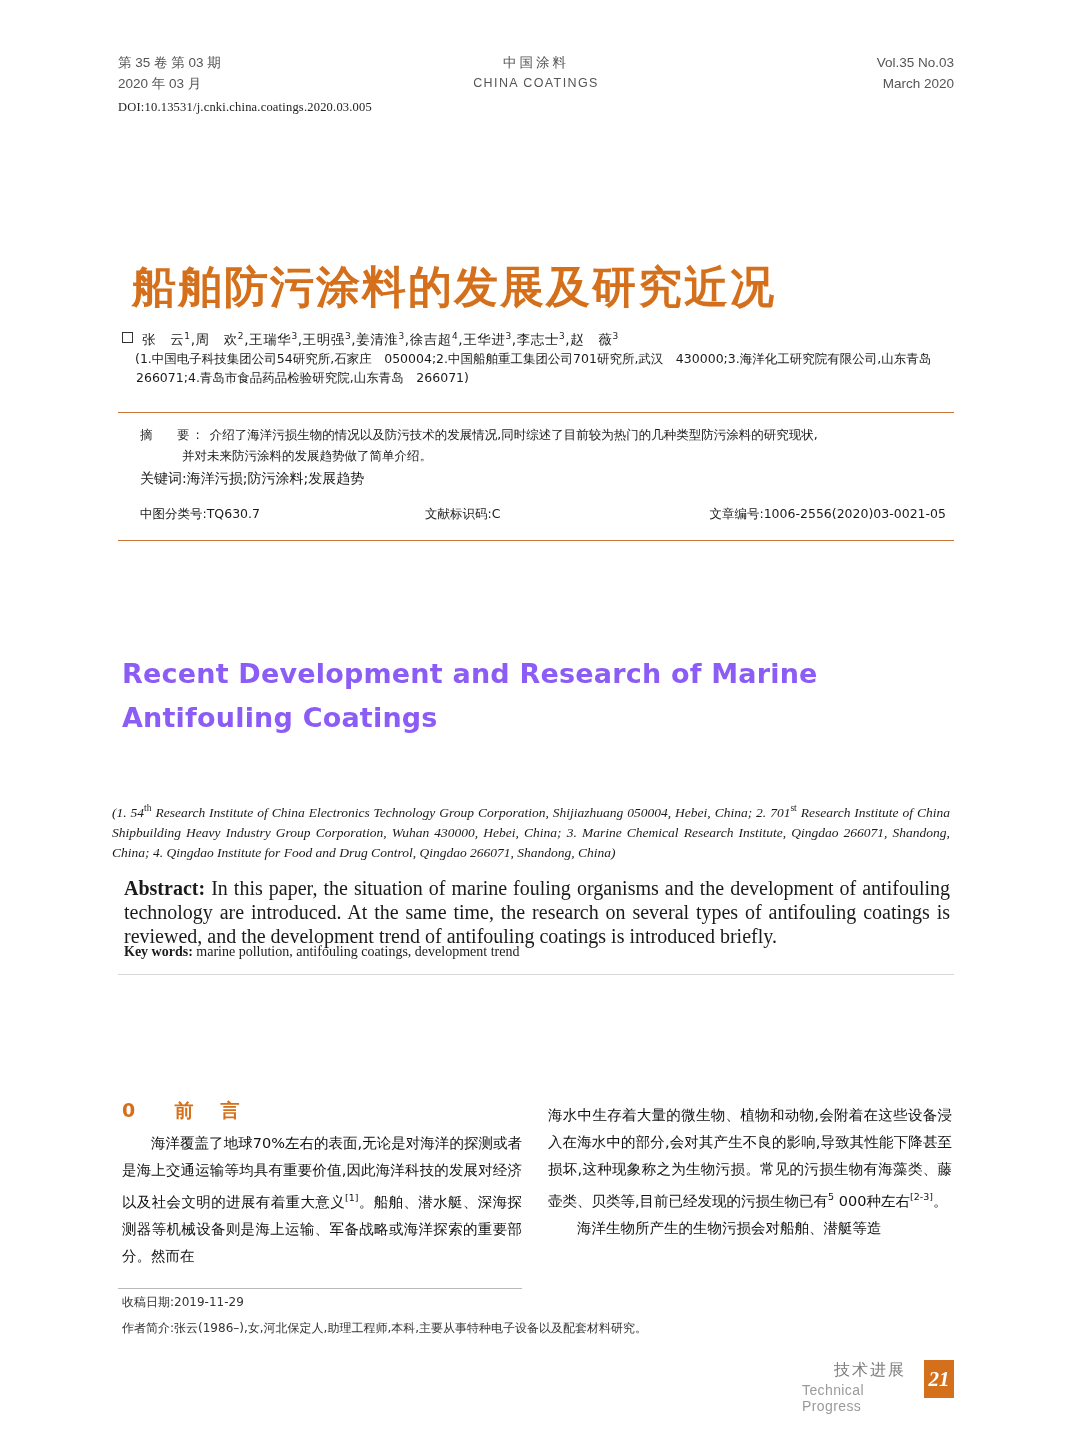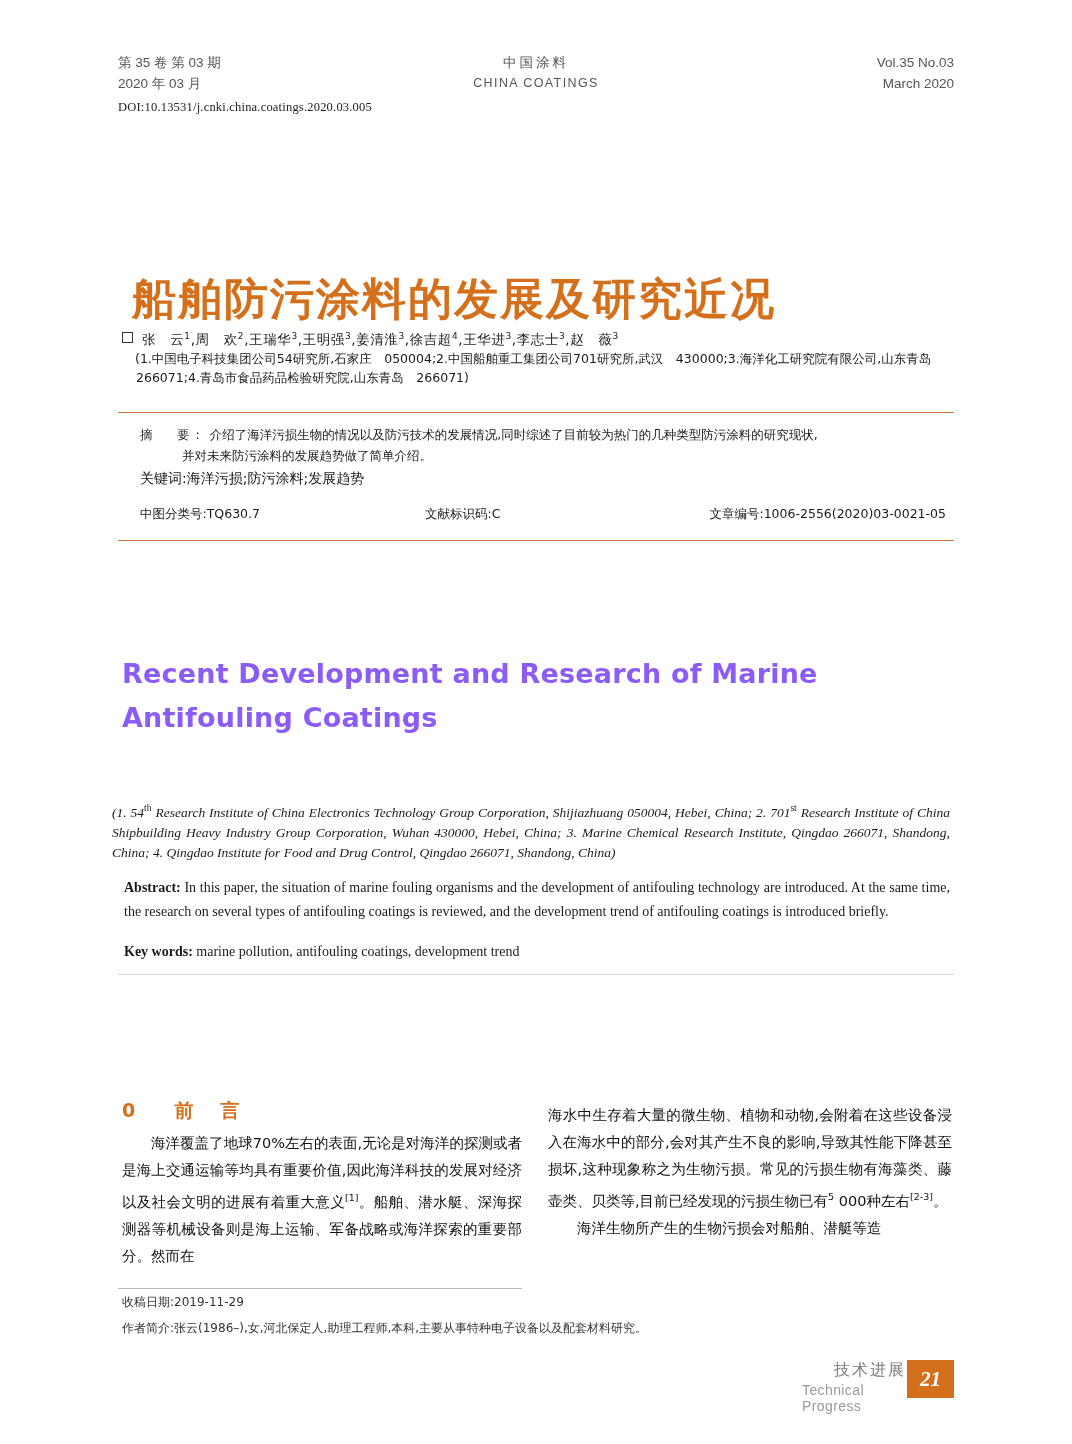--- a/index.html
+++ b/index.html
@@ -57,21 +57,20 @@
   .cn-title {
     position: absolute;
     top: 258px;
     left: 132px;
     font-family: Liberation Mono, monospace;
     font-weight: bold;
     font-size: 44px;
     letter-spacing: 2px;
     color: #d4701b;
     white-space: nowrap;
-    margin-top: 12px;
   }
 
   .authors-cn {
     position: absolute;
     top: 330px;
     left: 122px;
     right: 118px;
     font-family: "DejaVu Sans", sans-serif;
     font-size: 13.5px;
     color: #1a1a1a;
@@ -175,21 +174,21 @@
     text-align: justify;
   }
   .affil-en sup { font-style: normal; font-size: 9.5px; vertical-align: super; }
 
   .abs-en {
     position: absolute;
     top: 876px;
     left: 124px;
     right: 122px;
     font-family: "Liberation Serif", serif;
-    font-size: 14px;
+    font-size: 20px;
     line-height: 24px;
     color: #1a1a1a;
     text-align: justify;
   }
   .abs-en b { font-weight: bold; }
   .kw-en {
     position: absolute;
     top: 944px;
     left: 124px;
     right: 122px;
@@ -267,21 +266,21 @@
     font-family: "Liberation Sans", sans-serif;
     font-size: 14px;
     color: #9a9a9a;
     letter-spacing: 0.4px;
     margin-left: 38px;
   }
   .footer .pnum {
     position: absolute;
     right: 0;
     top: 0;
-    width: 47px;
+    width: 30px;
     height: 38px;
     background: #d4701b;
     color: #fff;
     font-family: "Liberation Serif", serif;
     font-style: italic;
     font-weight: bold;
     font-size: 21px;
     display: flex;
     align-items: center;
     justify-content: center;

